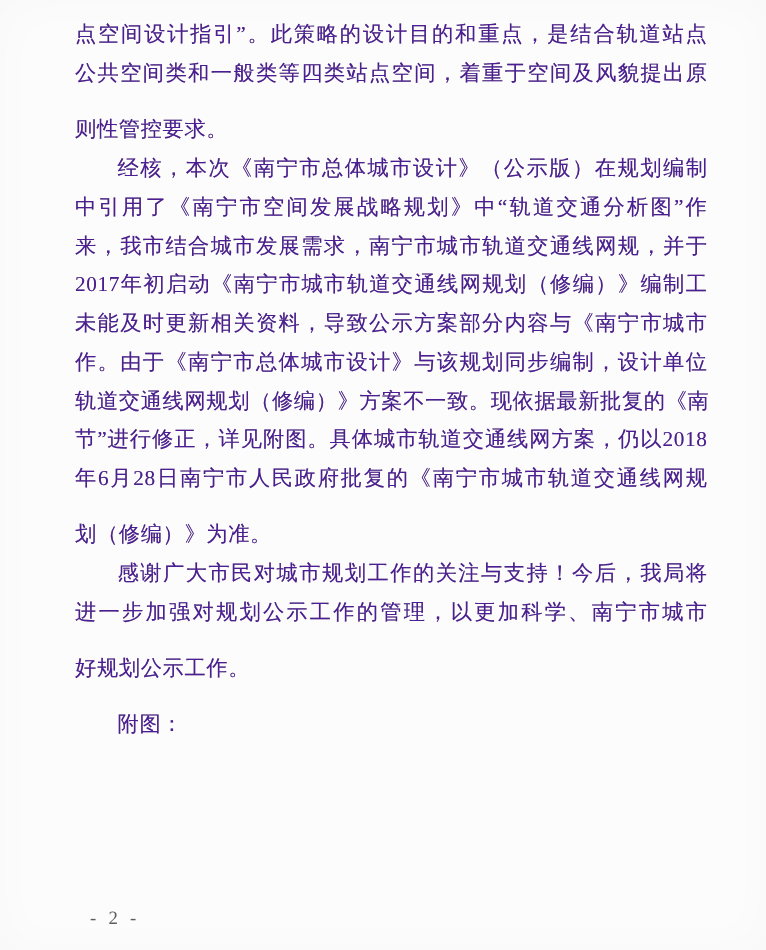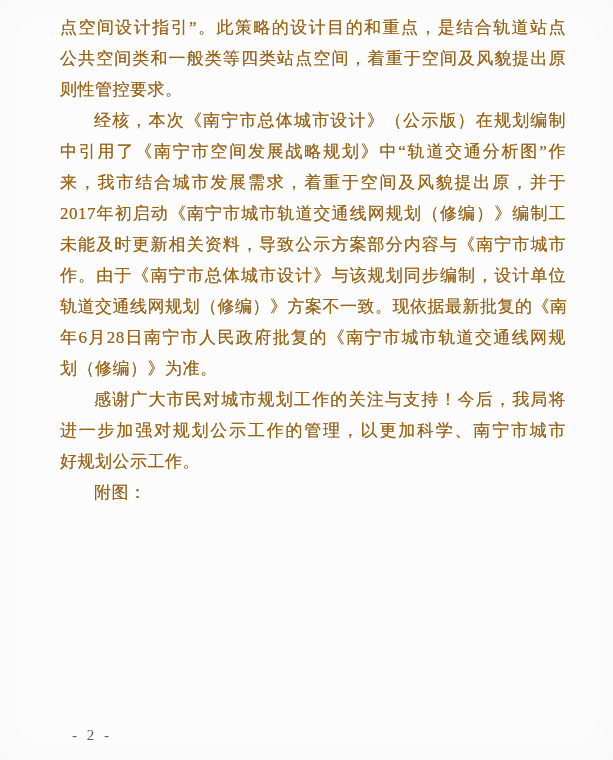--- a/index.html
+++ b/index.html
@@ -14,37 +14,38 @@
     background: #fcfcfc;
     overflow: hidden;
     font-family: "Liberation Serif", "DejaVu Serif", serif;
     box-shadow: inset 0 0 40px rgba(0,0,0,0.02);
   }
   .doc-body {
     position: absolute;
     top: 12px;
     left: 60px;
     width: 506px;
-    color: #a16207;
+    color: #4c1d95;
   }
   .line {
     font-size: 17px;
     line-height: 31px;
     height: 31px;
     text-align: justify;
     text-align-last: justify;
     text-justify: inter-character;
     letter-spacing: 0.5px;
     white-space: nowrap;
     
     text-shadow: 0 0 0.4px rgba(60,60,60,0.55);
   }
   .line.last {
     text-align: right;
     text-align-last: left;
+    margin-top: 14px;
   }
   .line.indent {
     text-indent: 2em;
     font-family: Liberation Serif, serif;
   }
   .page-number {
     position: absolute;
     left: 72px;
     top: 724px;
     font-size: 15px;
@@ -57,25 +58,26 @@
 </head>
 <body>
 
 <div class="page">
   <div class="doc-body" id="doc-body">
       <div class="line">点空间设计指引”。此策略的设计目的和重点，是结合轨道站点</div>
       <div class="line">公共空间类和一般类等四类站点空间，着重于空间及风貌提出原</div>
       <div class="line last">则性管控要求。</div>
       <div class="line indent">经核，本次《南宁市总体城市设计》（公示版）在规划编制</div>
       <div class="line">中引用了《南宁市空间发展战略规划》中“轨道交通分析图”作</div>
-      <div class="line">来，我市结合城市发展需求，着重于空间及风貌提出原，并于</div>
+      <div class="line">来，我市结合城市发展需求，南宁市城市轨道交通线网规，并于</div>
       <div class="line">2017年初启动《南宁市城市轨道交通线网规划（修编）》编制工</div>
       <div class="line">未能及时更新相关资料，导致公示方案部分内容与《南宁市城市</div>
       <div class="line">作。由于《南宁市总体城市设计》与该规划同步编制，设计单位</div>
       <div class="line">轨道交通线网规划（修编）》方案不一致。现依据最新批复的《南</div>
+      <div class="line">节”进行修正，详见附图。具体城市轨道交通线网方案，仍以2018</div>
       <div class="line">年6月28日南宁市人民政府批复的《南宁市城市轨道交通线网规</div>
       <div class="line last">划（修编）》为准。</div>
       <div class="line indent">感谢广大市民对城市规划工作的关注与支持！今后，我局将</div>
       <div class="line">进一步加强对规划公示工作的管理，以更加科学、南宁市城市</div>
       <div class="line last">好规划公示工作。</div>
       <div class="line last indent">附图：</div>
     </div>
   <div class="page-number">- 2 -</div>
 </div>
 

